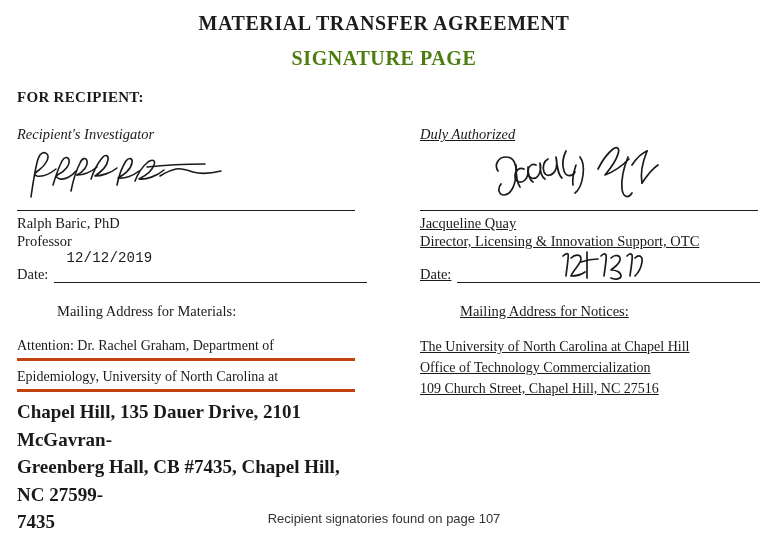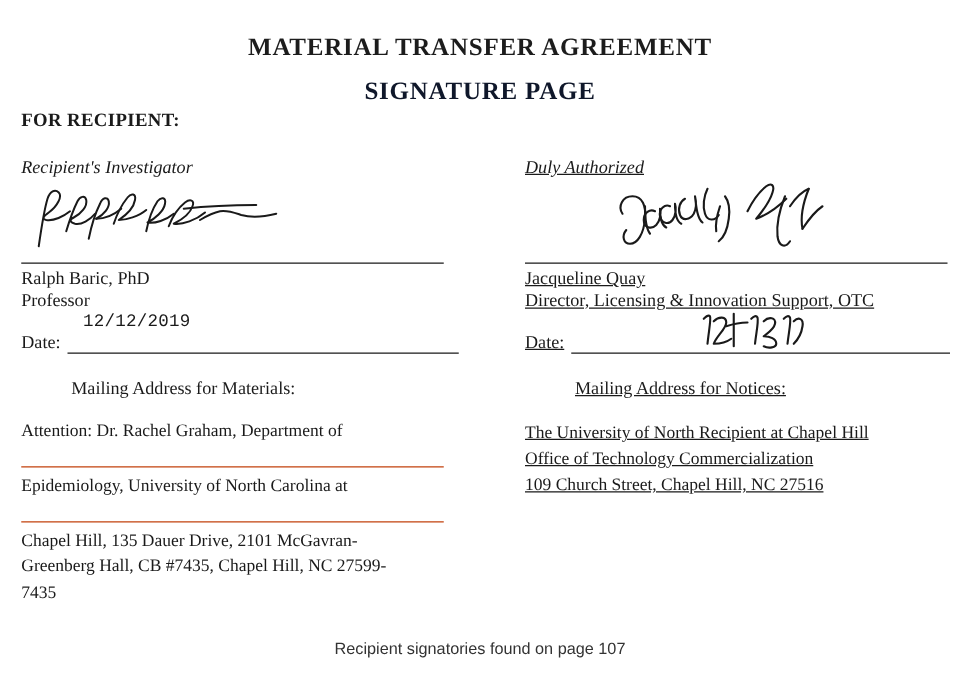--- a/index.html
+++ b/index.html
@@ -15,35 +15,35 @@
     position: relative;
     overflow: hidden;
   }
   .page {
     position: relative;
     width: 768px;
     height: 546px;
   }
   .title-block {
     text-align: center;
-    padding-top: 27px;
+    padding-top: 12px;
   }
   .title-line-1 {
     font-family: "Liberation Serif", serif;
     font-size: 20px;
     font-weight: bold;
     letter-spacing: 0.6px;
     color: #1c1c1c;
   }
   .title-line-2 {
     font-family: "Liberation Serif", serif;
     font-size: 20px;
     font-weight: bold;
     letter-spacing: 0.6px;
-    color: #0f172a;
+    color: #4d7c0f;
     margin-top: 12px;
   }
   .for-recipient {
     position: absolute;
     left: 17px;
     top: 89px;
     font-size: 15px;
     font-weight: bold;
     letter-spacing: 0.3px;
   }
@@ -104,33 +104,34 @@
     letter-spacing: 0.2px;
     font-family: Liberation Mono, monospace;
   }
   .mailing-head {
     margin-top: 20px;
     font-size: 14.5px;
     margin-left: 40px;
   }
   .addr-left-line {
     font-size: 14px;
-    border-bottom: 1px solid #c2410c;
-    padding-bottom: 17px;
+    border-bottom: 3px solid #c2410c;
+    padding-bottom: 2px;
     width: 338px;
     line-height: 1.35;
     font-family: Liberation Serif, serif;
   }
   .addr-left-line.first { margin-top: 17px; }
   .addr-left-line.spaced { margin-top: 7px; }
   .addr-tail {
-    font-size: 14px;
+    font-size: 19px;
     line-height: 1.45;
     width: 338px;
     margin-top: 6px;
+    font-weight: bold;
   }
   .addr-right {
     margin-top: 16px;
     font-size: 14px;
     line-height: 1.5;
   }
   .addr-right .tel {
     margin-top: 14px;
   }
   .caption {
@@ -258,20 +259,20 @@
               <path d="M78,8 C82,4 86,6 85,12 C84,19 80,24 78,26"></path>
             </g>
           </svg>
         </span>
       </span>
     </div>
 
     <div class="mailing-head">Mailing Address for Notices:</div>
 
     <div class="addr-right">
-      <div>The University of North Recipient at Chapel Hill</div>
+      <div>The University of North Carolina at Chapel Hill</div>
       <div>Office of Technology Commercialization</div>
       <div>109 Church Street, Chapel Hill, NC 27516</div>
     </div>
   </div>
 
   <div class="caption">Recipient signatories found on page 107</div>
 </div>
 
 </body></html>

